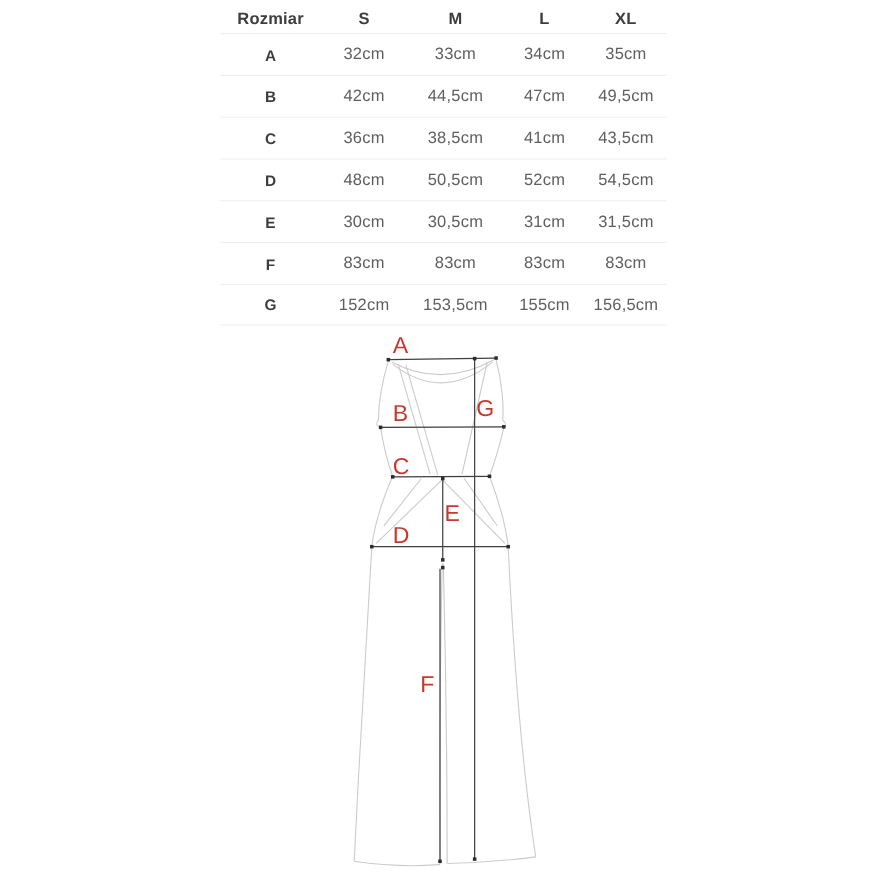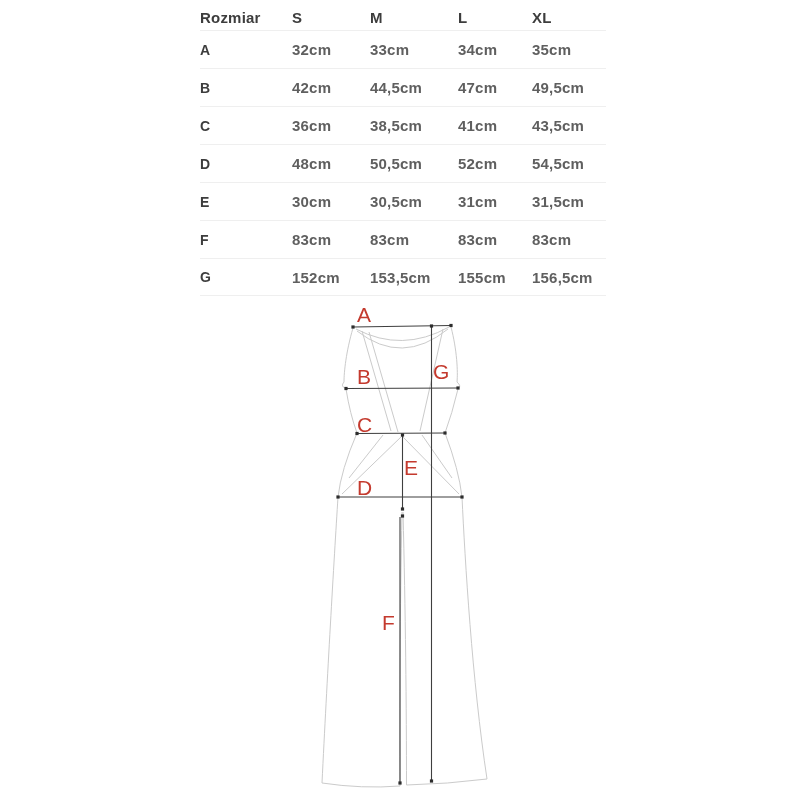--- a/index.html
+++ b/index.html
@@ -14,27 +14,27 @@
     --bg:#ffffff;
   }
   *{margin:0;padding:0;box-sizing:border-box;}
   html,body{width:800px;height:800px;background:var(--bg);overflow:hidden;}
   body{font-family:"Liberation Sans", sans-serif;position:relative;}
 
   .stage{position:absolute;left:0;top:0;width:800px;height:800px;background:var(--bg);}
 
   
   .size-table{position:absolute;left:190px;top:4px;width:416px;padding-left:10px;}
-  .trow{display:grid;grid-template-columns:92px 78px 88px 74px 1fr;align-items:center;height:38px;}
+  .trow{display:grid;grid-template-columns:92px 78px 88px 74px 1fr;align-items:center;height:38px;text-align:center;}
   .trow.divided{border-top:1px solid var(--divider);}
   .trow.header{height:26px;}
   .trow.last{border-bottom:1px solid var(--divider);}
   .hcell{font-size:15px;font-weight:700;color:var(--header_text);letter-spacing:.2px;}
   .lcell{font-size:14px;font-weight:700;color:var(--header_text);letter-spacing:.2px;}
-  .vcell{font-size:15px;font-weight:700;color:var(--value_text);letter-spacing:.2px;}
+  .vcell{font-size:15px;font-weight:400;color:var(--value_text);letter-spacing:.2px;}
 
   
   .diagram{position:absolute;left:0;top:0;width:800px;height:800px;pointer-events:none;}
   .diagram svg{position:absolute;left:0;top:0;}
   .garment{fill:none;stroke:var(--garment_line);stroke-width:1;}
   .measure{fill:none;stroke:var(--measure_line);stroke-width:1.1;}
   .dot{fill:var(--dot);}
   .dim-label{position:absolute;font-size:21px;line-height:21px;font-weight:400;color:var(--accent_red);}
 </style>
 </head>

